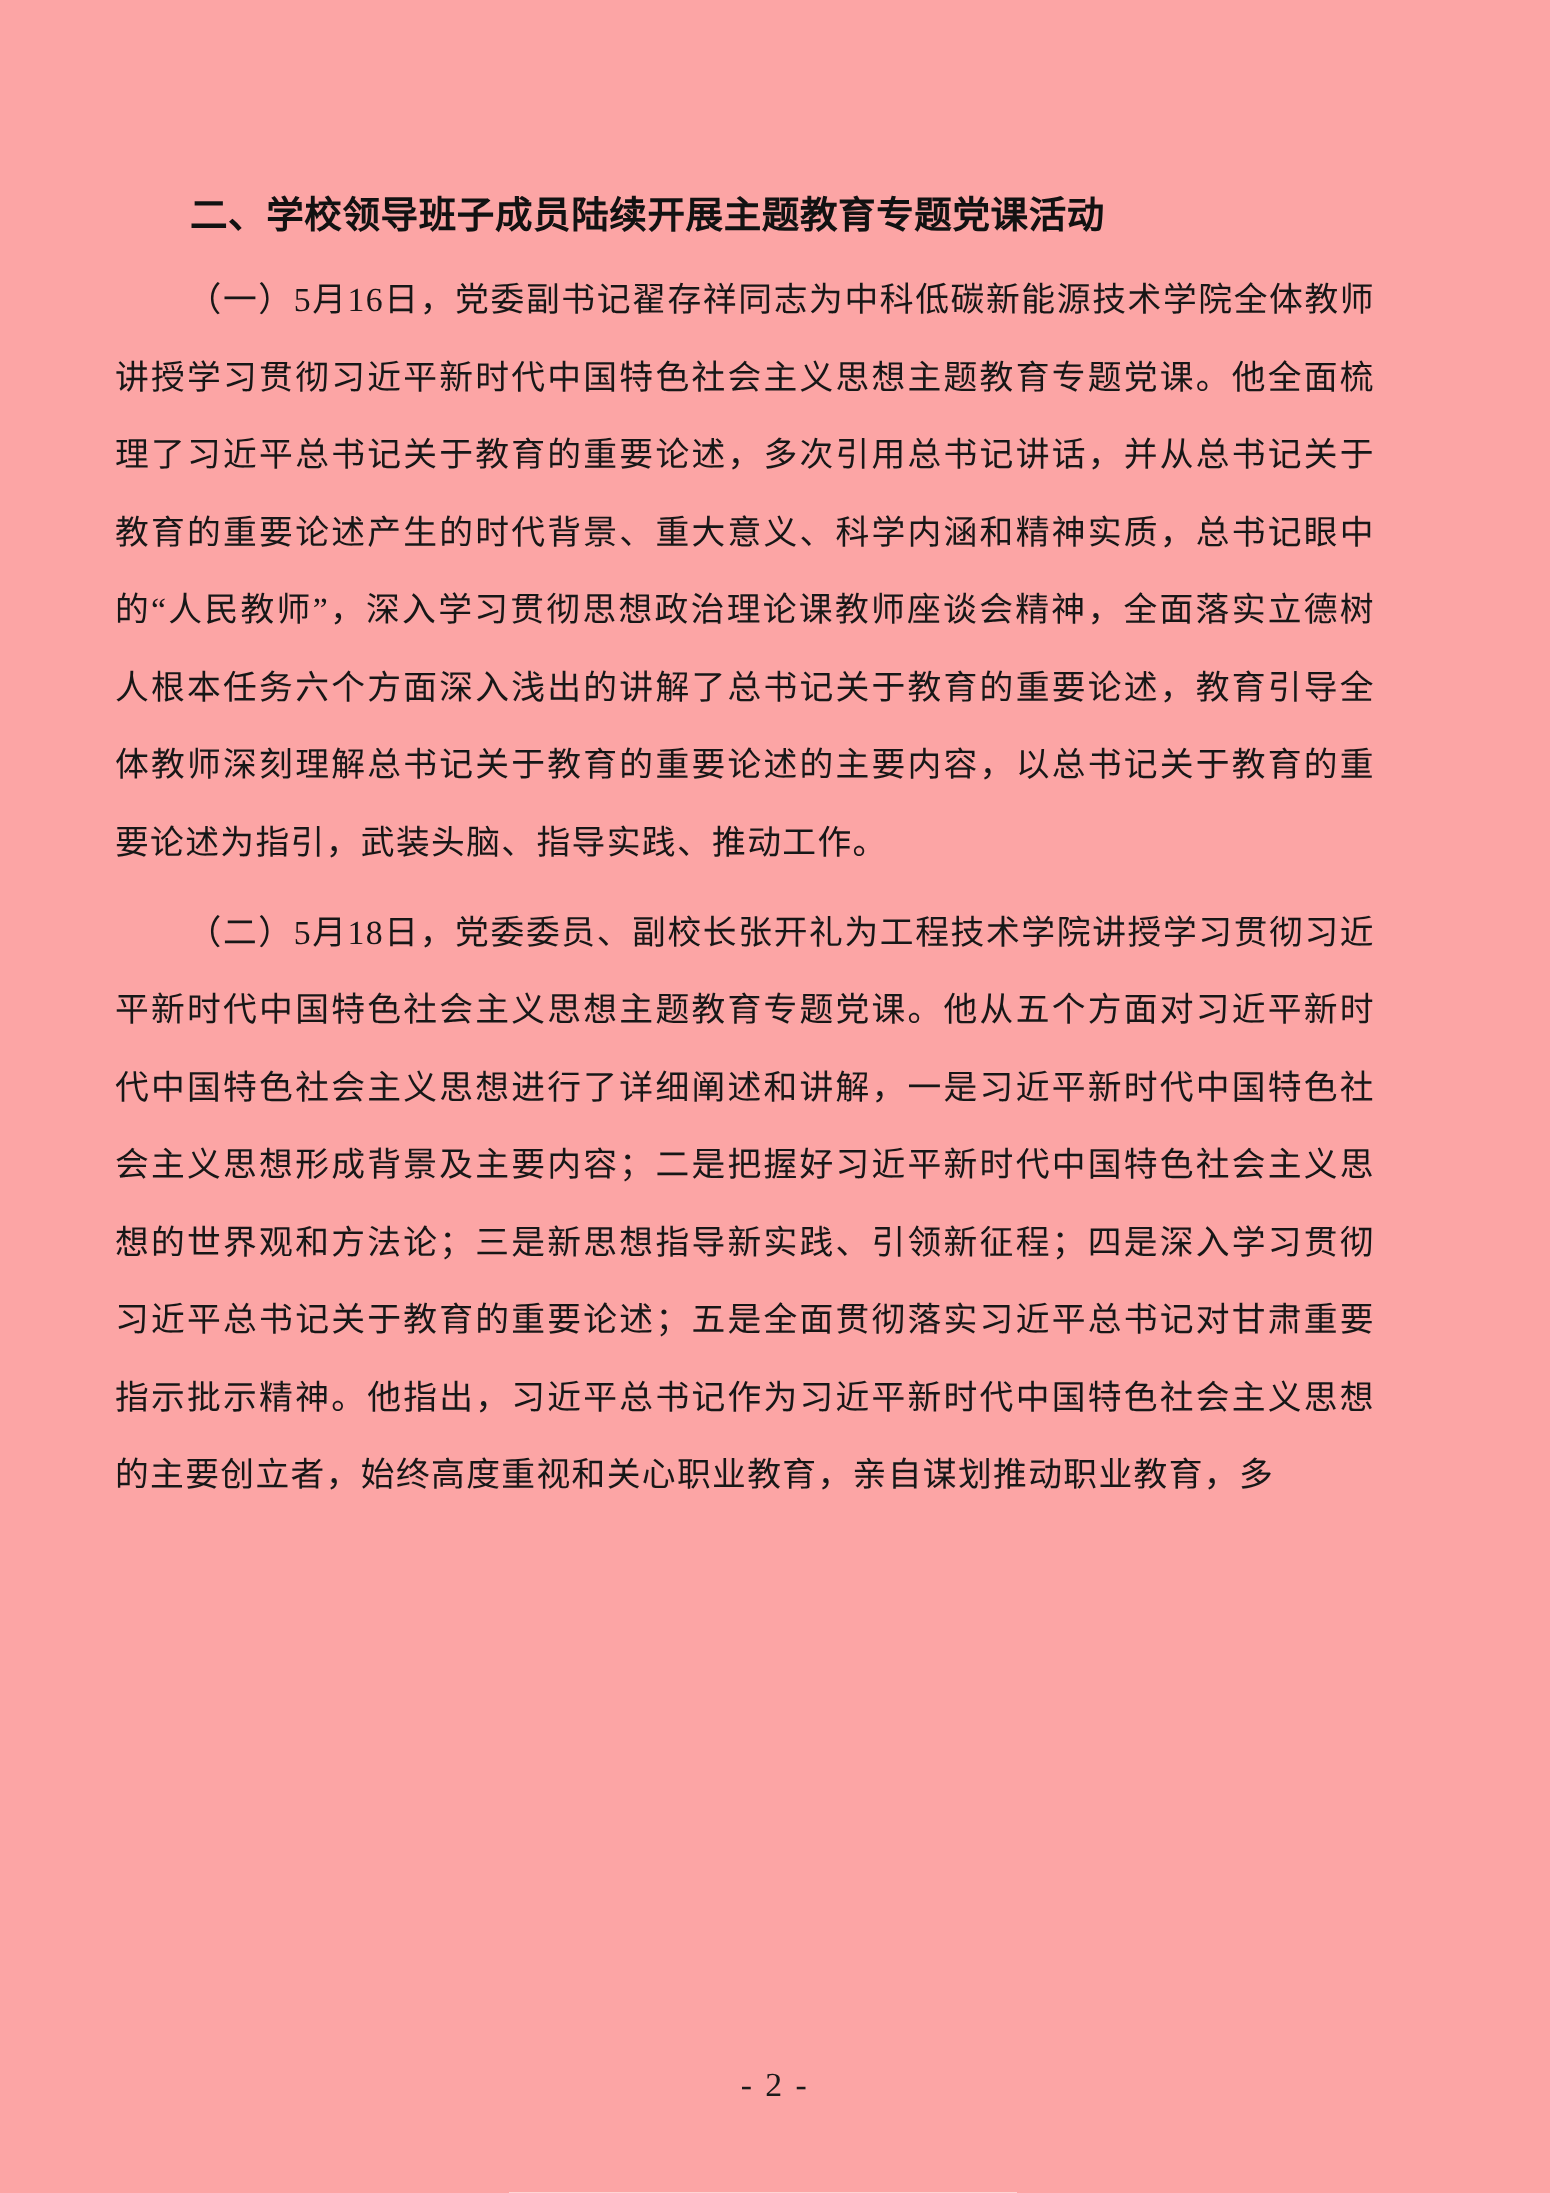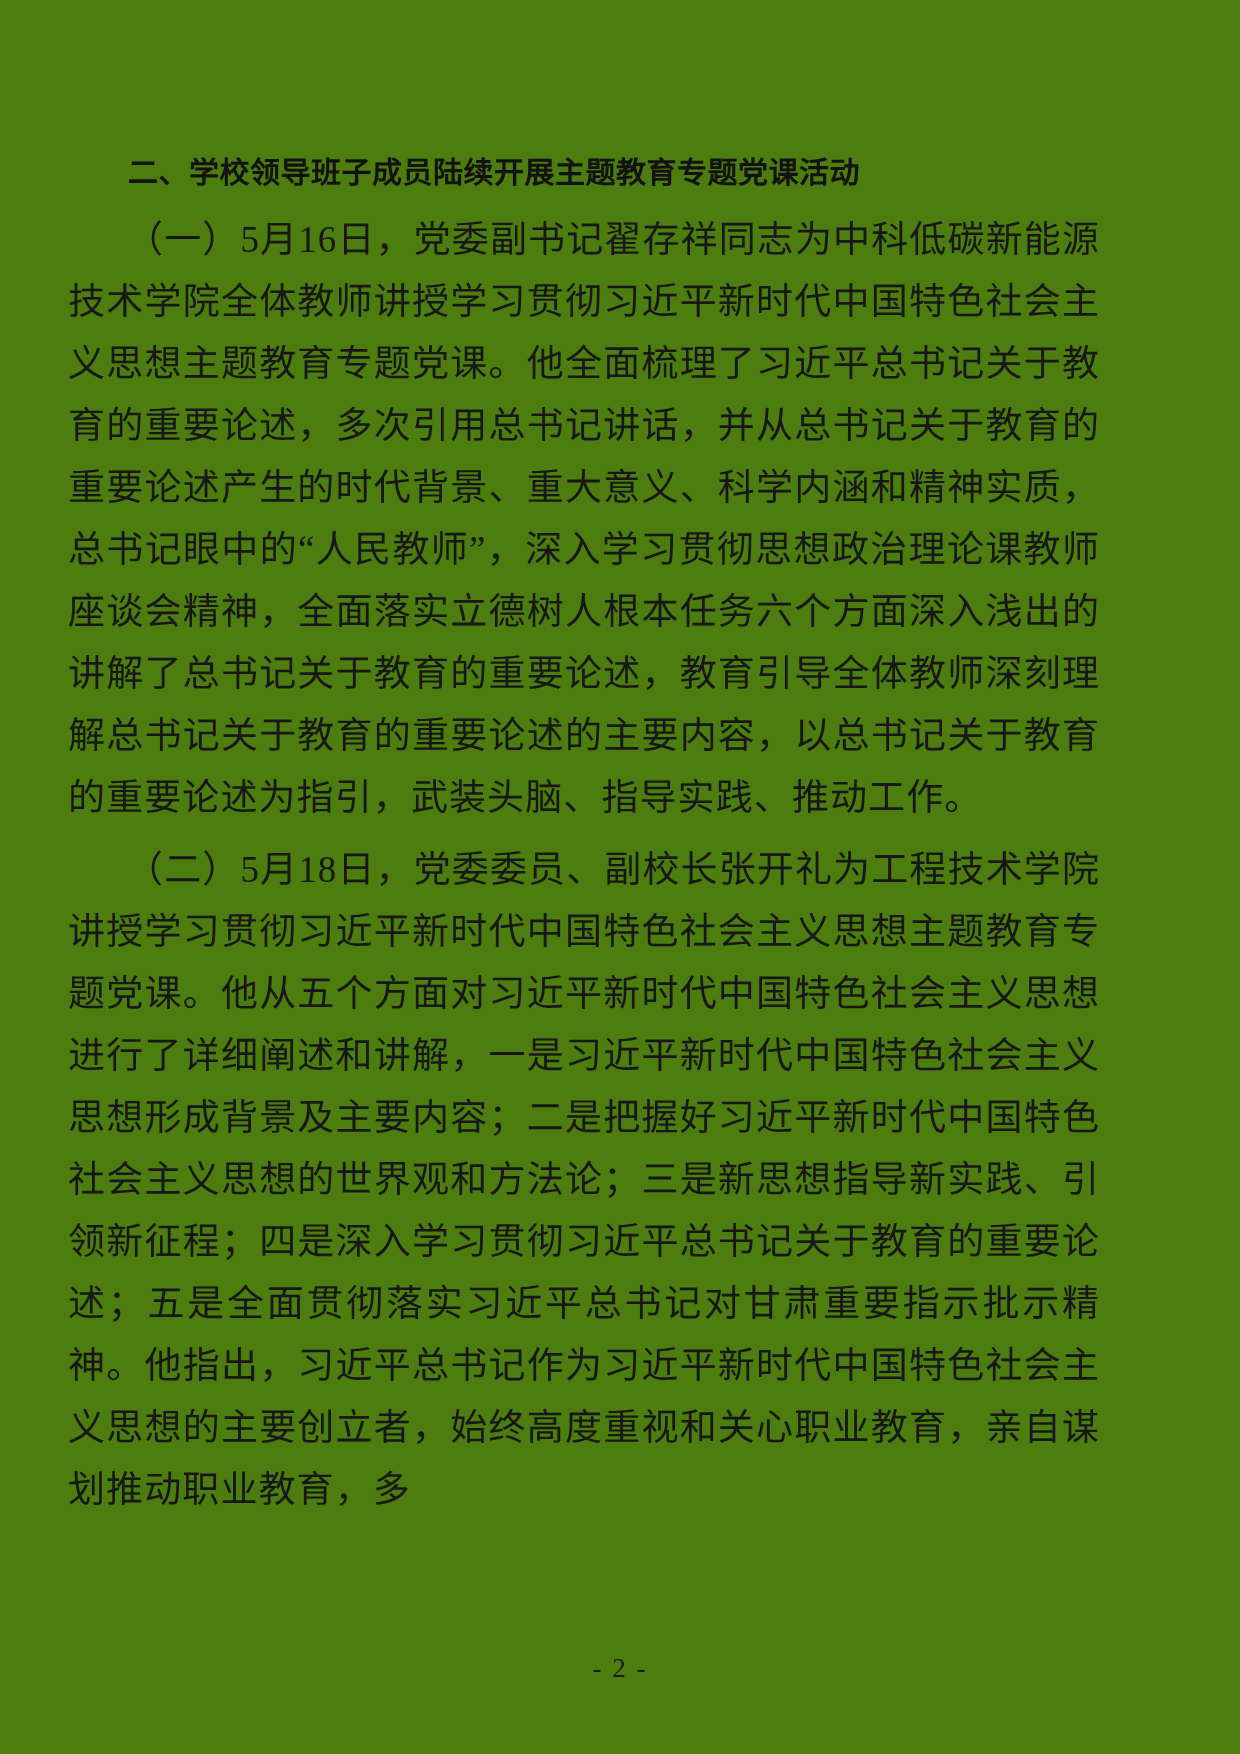--- a/index.html
+++ b/index.html
@@ -16,35 +16,35 @@
     color: #1a1a1a;
     overflow: hidden;
   }
   .page {
     position: absolute;
     left: 0;
     top: 0;
     width: 1240px;
     height: 1754px;
     box-sizing: border-box;
-    padding: 150px 140px 60px 68px;
-    background: #4d7c0f;
+    padding: 150px 140px 60px 92px;
+    background: #fca5a5;
   }
   .doc-heading {
     font-family: "Liberation Sans", "DejaVu Sans", sans-serif;
     font-weight: bold;
     font-size: 30px;
     line-height: 1.5;
     letter-spacing: 0.5px;
     text-indent: 60px;
     margin: 0 0 14px 0;
     color: #121212;
   }
   .para {
-    font-size: 37px;
+    font-size: 27px;
     line-height: 62px;
     letter-spacing: 1.1px;
     text-align: justify;
     text-justify: inter-ideograph;
     text-indent: 58px;
     margin: 0 0 10px 0;
     color: #171717;
   }
   .para:last-of-type {
     margin-bottom: 0;

